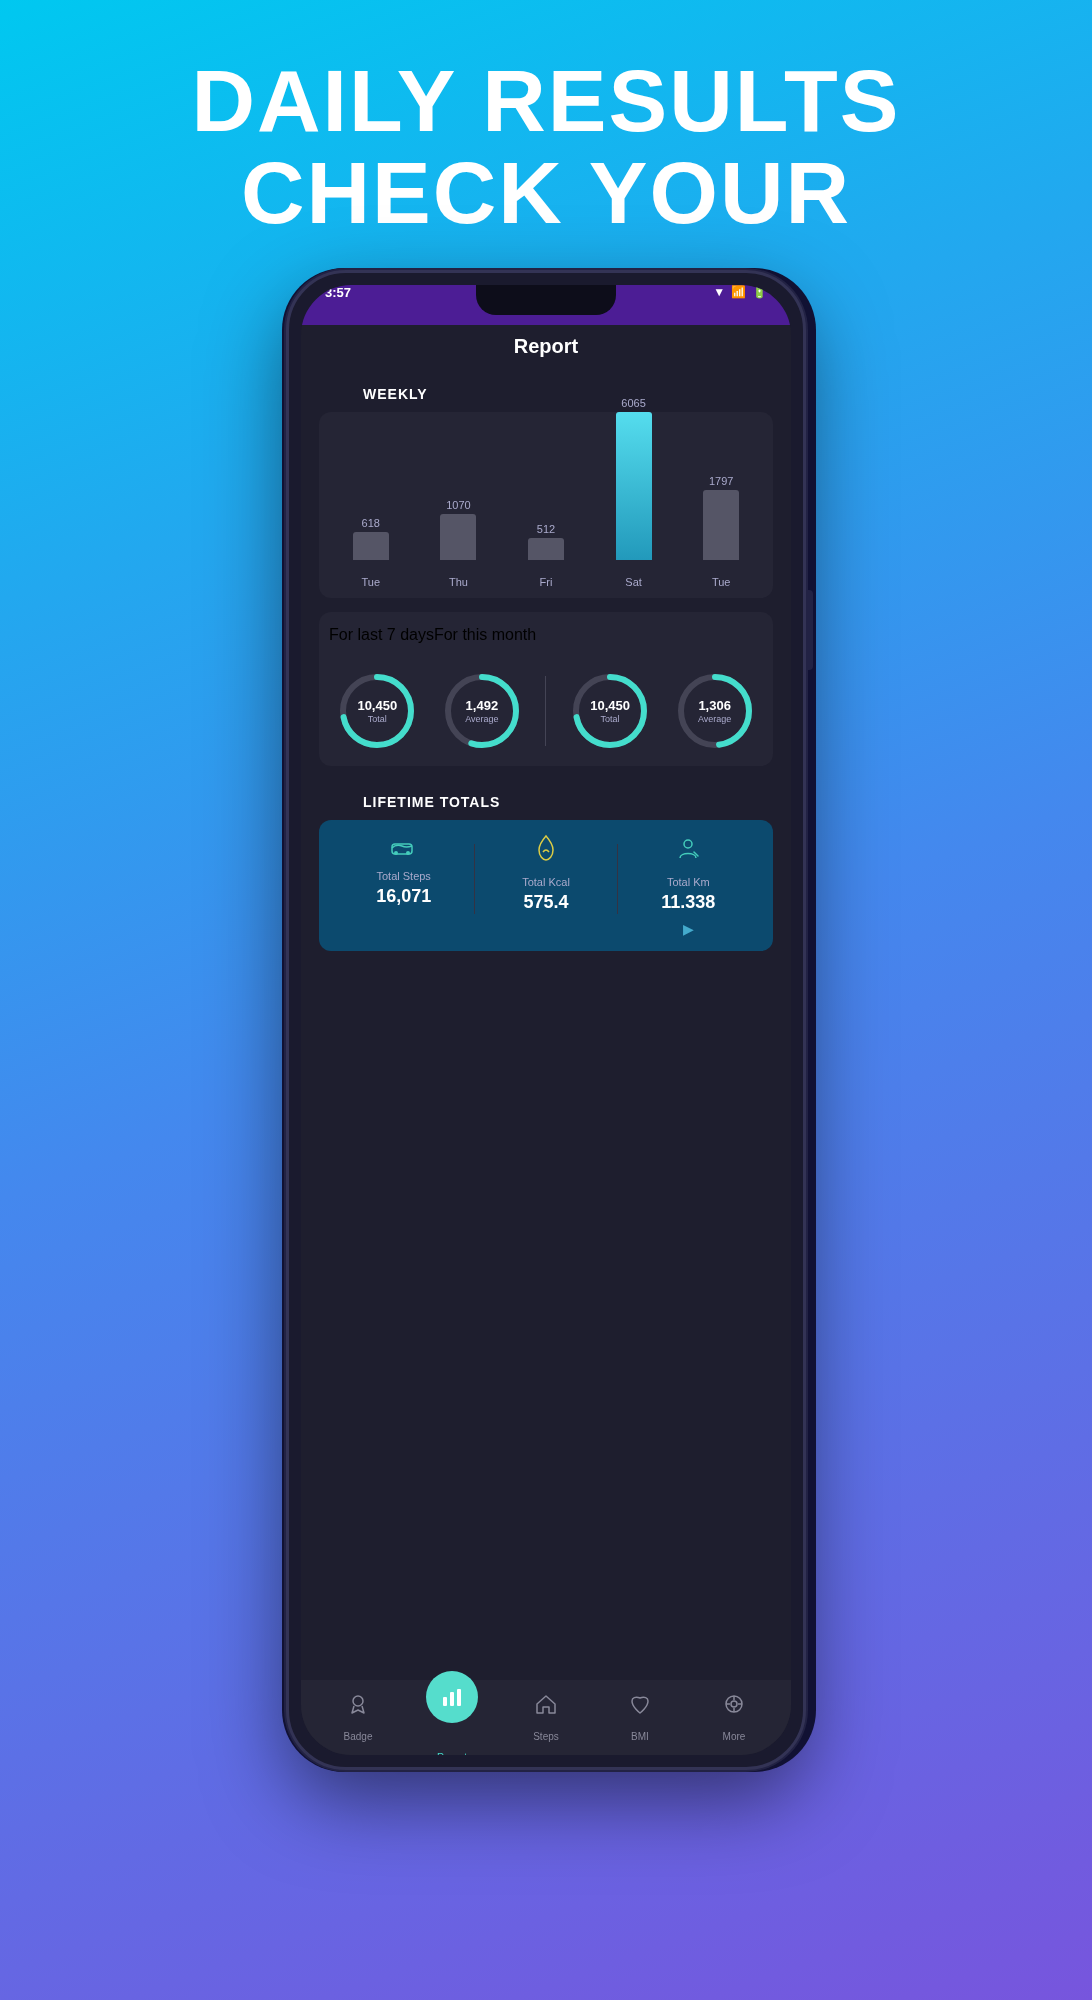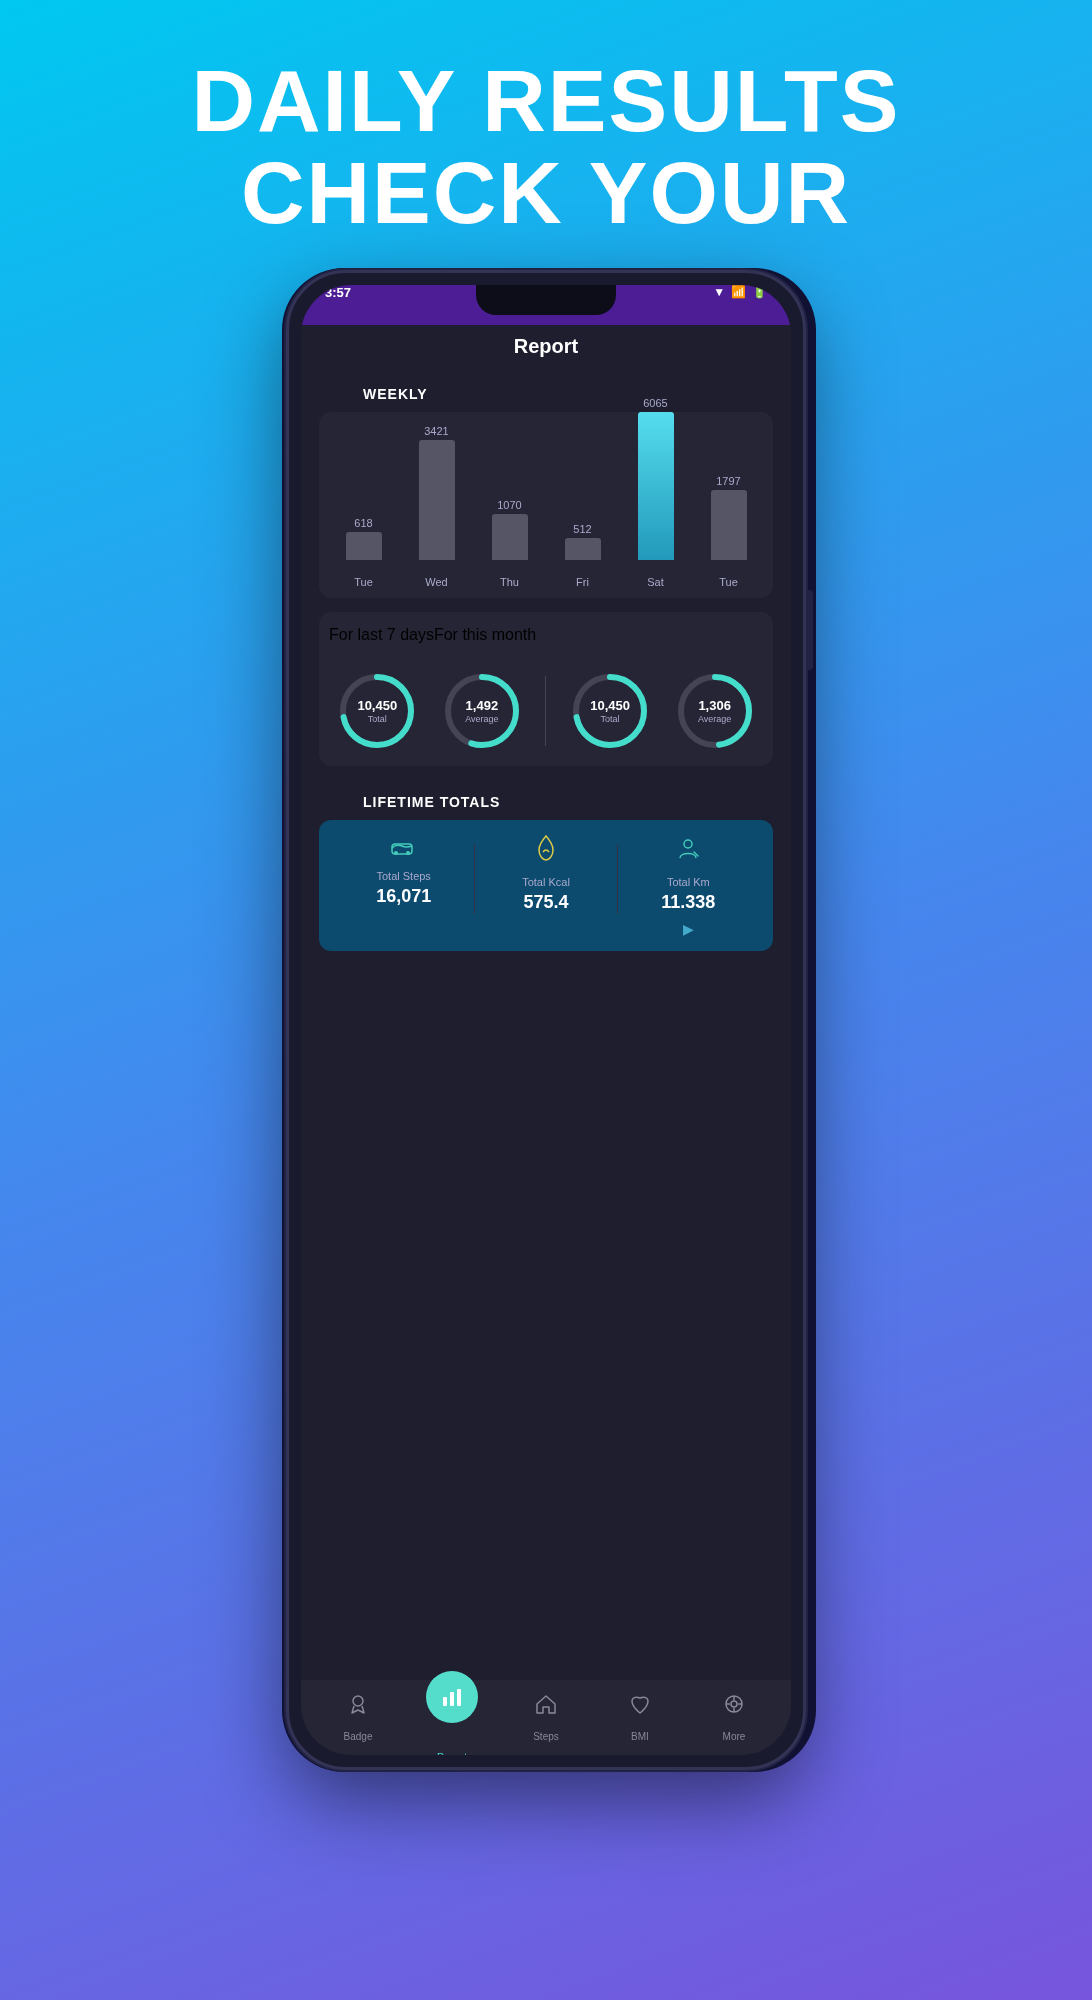--- a/index.html
+++ b/index.html
@@ -357,27 +357,20 @@
 
           <div class="bar-chart">
             <div class="bars-container" id="bars-container">
 
             <div class="bar-item">
                   <div style="display: flex; flex-direction: column; align-items: center;">
                     <div class="bar-value">618</div>
                     <div class="bar-rect" style="height: 28px;"></div>
                   </div>
                   <div class="bar-day">Tue</div>
-                </div>
-                <div class="bar-item">
-                  <div style="display: flex; flex-direction: column; align-items: center;">
-                    <div class="bar-value">3421</div>
-                    <div class="bar-rect" style="height: 120px;"></div>
-                  </div>
-                  <div class="bar-day">Wed</div>
                 </div>
                 <div class="bar-item">
                   <div style="display: flex; flex-direction: column; align-items: center;">
                     <div class="bar-value">1070</div>
                     <div class="bar-rect" style="height: 46px;"></div>
                   </div>
                   <div class="bar-day">Thu</div>
                 </div>
                 <div class="bar-item">
                   <div style="display: flex; flex-direction: column; align-items: center;">

